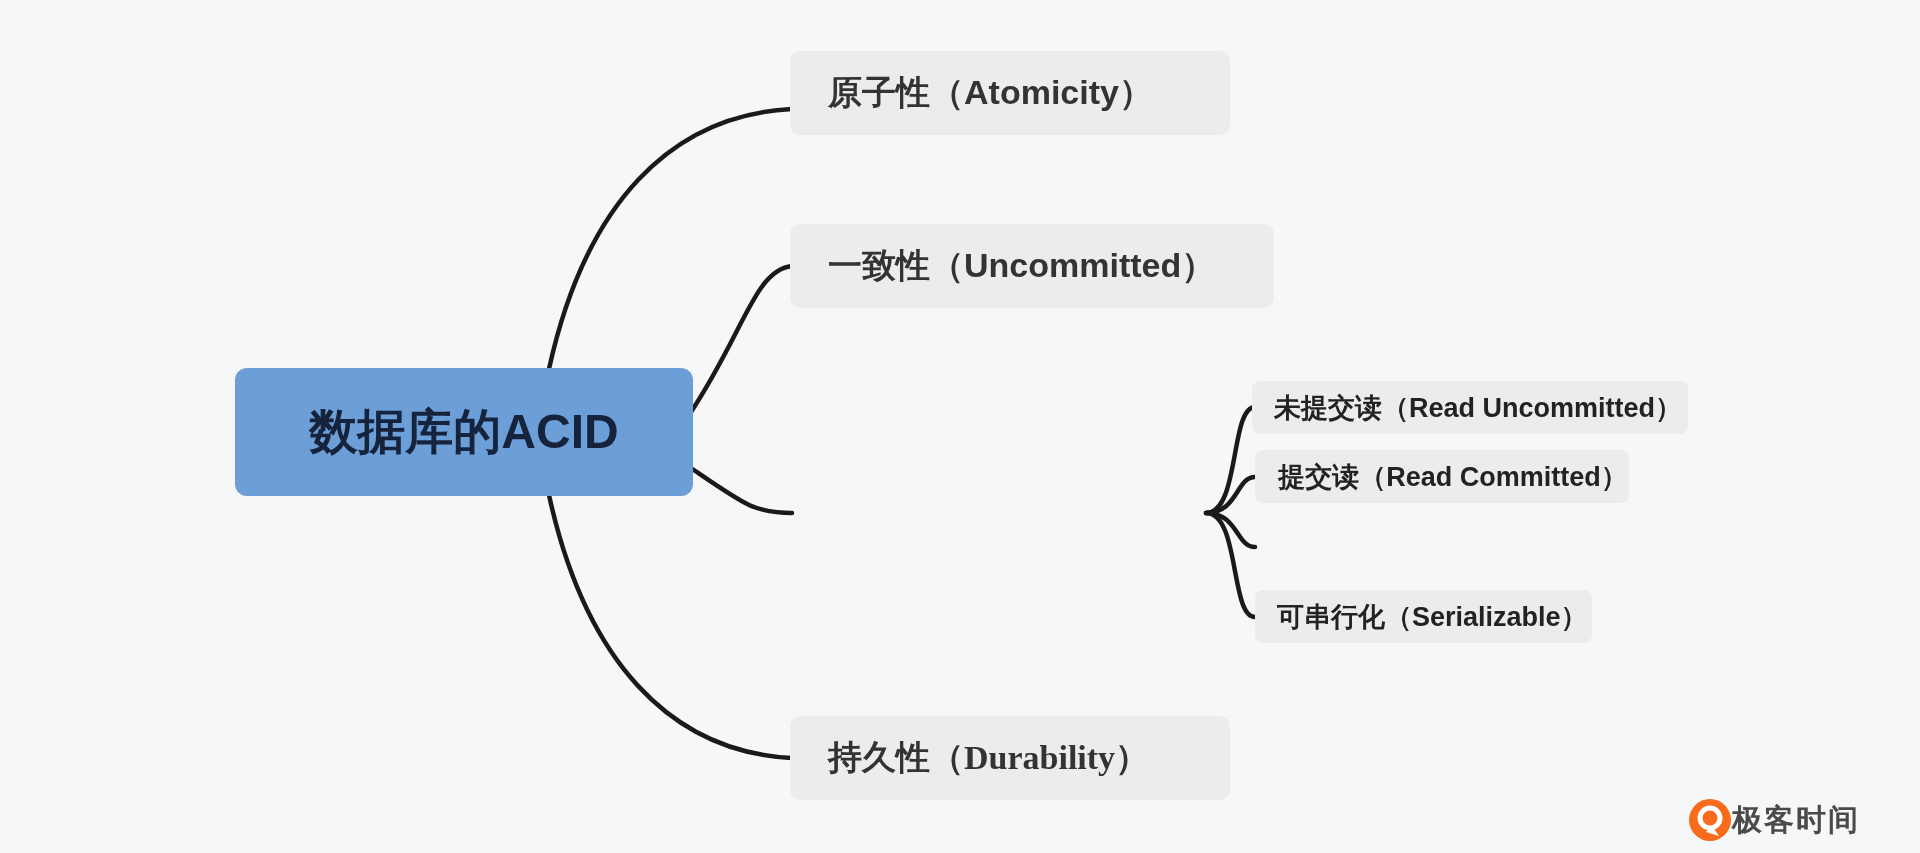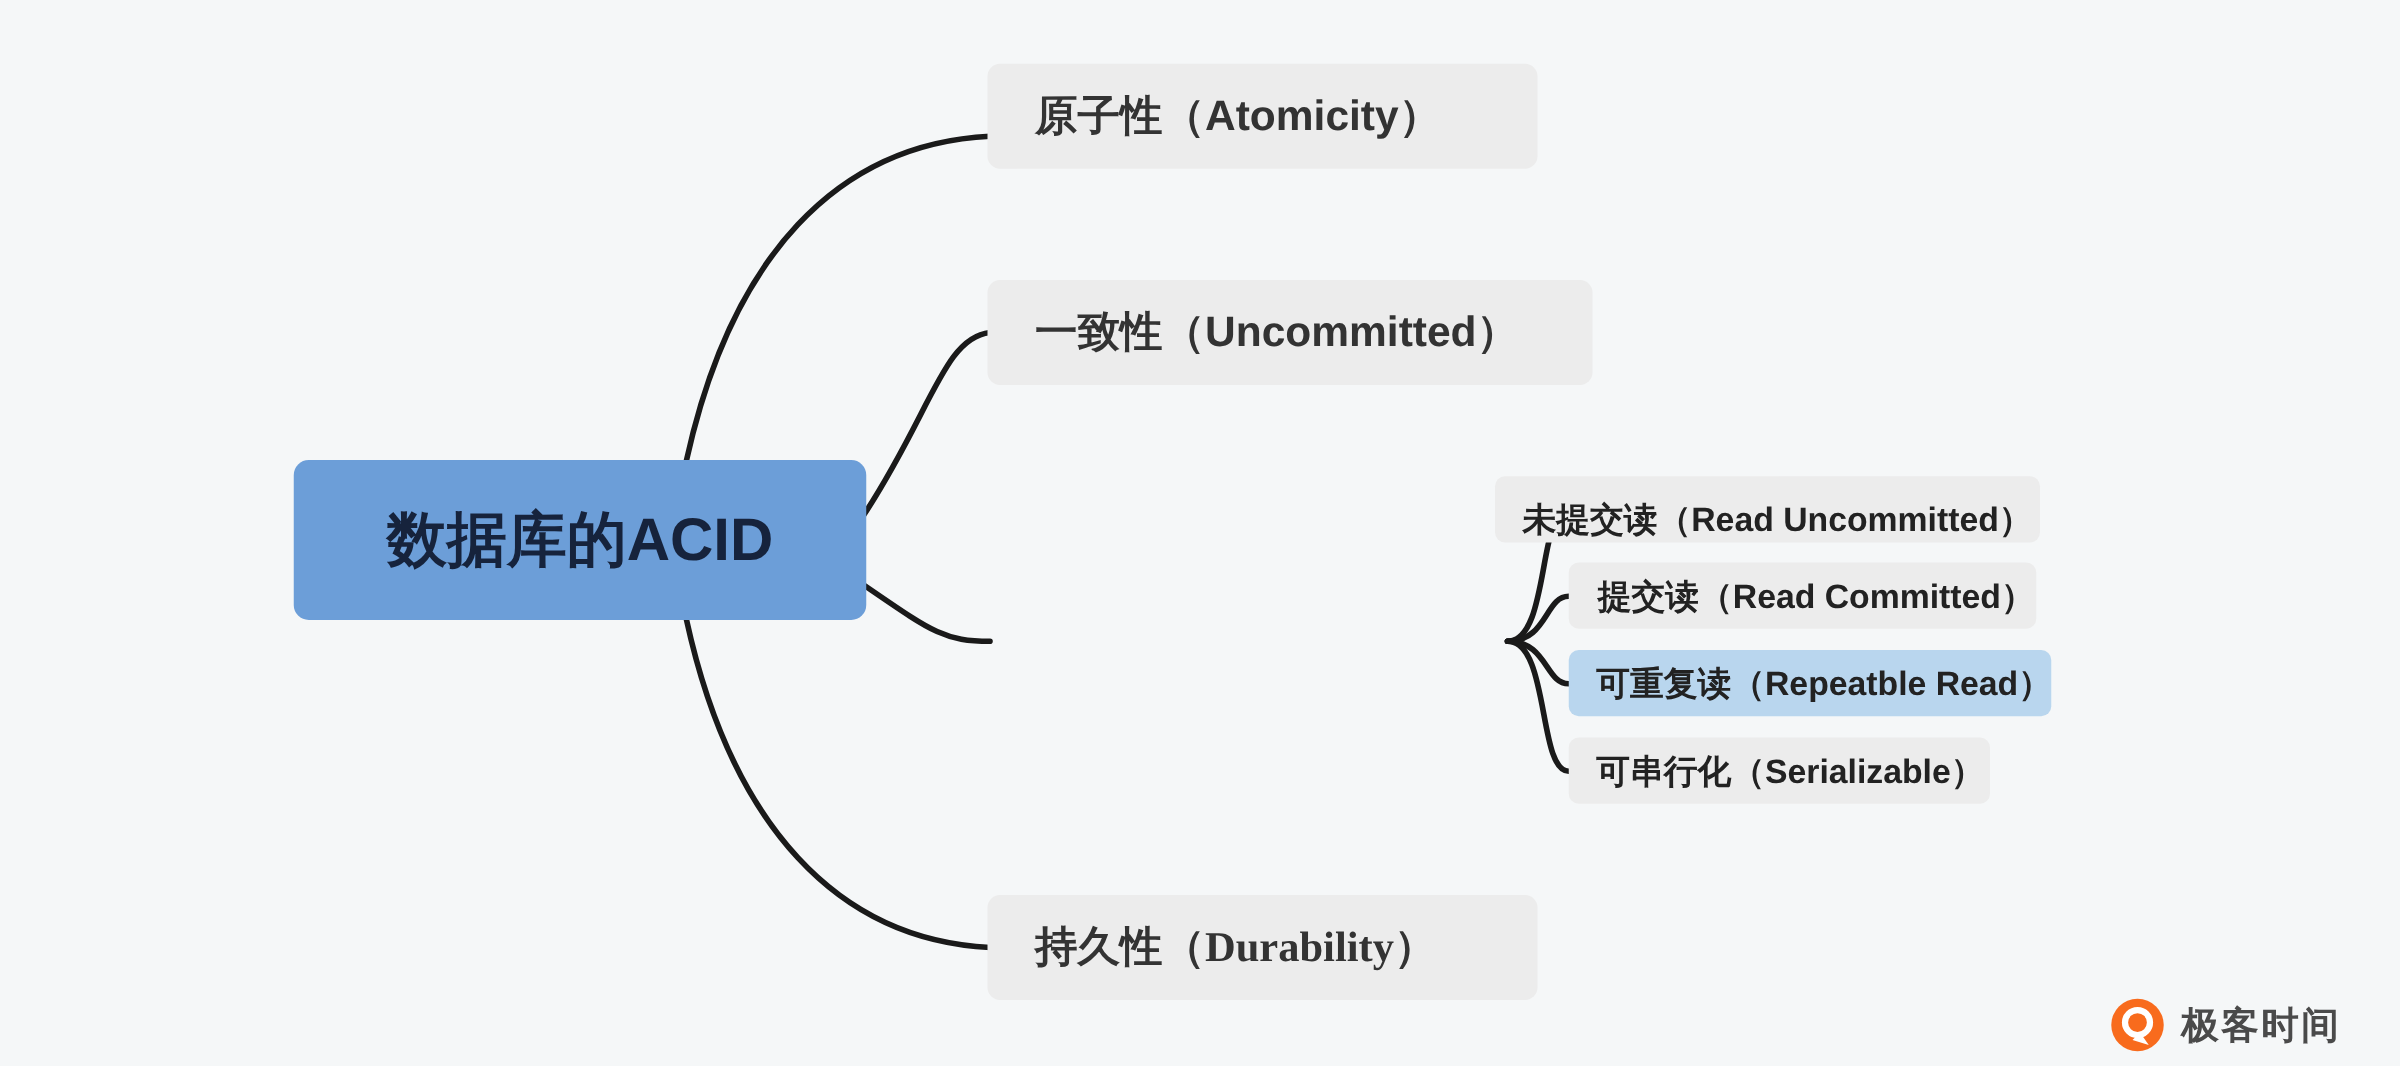--- a/index.html
+++ b/index.html
@@ -64,30 +64,30 @@
   }
   .node-durability  { left: 790px; top: 716px; width: 440px; font-family: Liberation Serif, serif; }
   .node-child {
     background: var(--gray-node);
     color: #222222;
     font-size: 27px;
     padding-left: 22px;
     height: 53px;
     border-radius: 8px;
   }
-  .node-child-1 { left: 1196px; top: 381px; width: 436px; align-items: flex-end; }
+  .node-child-1 { left: 1252px; top: 381px; width: 436px; }
   .node-child-2 { left: 1255px; top: 450px; width: 374px; justify-content: center; }
   .node-child-3 { left: 1255px; top: 520px; width: 386px; background: var(--highlight-blue); }
   .node-child-4 { left: 1255px; top: 590px; width: 337px; }
   .logo {
     position: absolute;
     left: 1688px; top: 798px;
     display: flex;
     align-items: center;
-    gap: 13px;
+    gap: 0;
   }
   .logo-text {
     font-size: 30px;
     font-weight: 600;
     color: var(--logo-text);
     letter-spacing: 2px;
   }
 </style>
 </head>
 <body>
@@ -119,23 +119,20 @@
 
 
   <div class="node node-child node-child-1">
     <span>未提交读（Read Uncommitted）</span>
   </div>
 
   <div class="node node-child node-child-2">
     <span>提交读（Read Committed）</span>
   </div>
 
-  <div class="node node-child node-child-3">
-    <span>可重复读（Repeatble Read）</span>
-  </div>
 
   <div class="node node-child node-child-4">
     <span>可串行化（Serializable）</span>
   </div>
 
   <div class="node node-branch node-durability">
     <span>持久性（Durability）</span>
   </div>
 
   <div class="logo">

